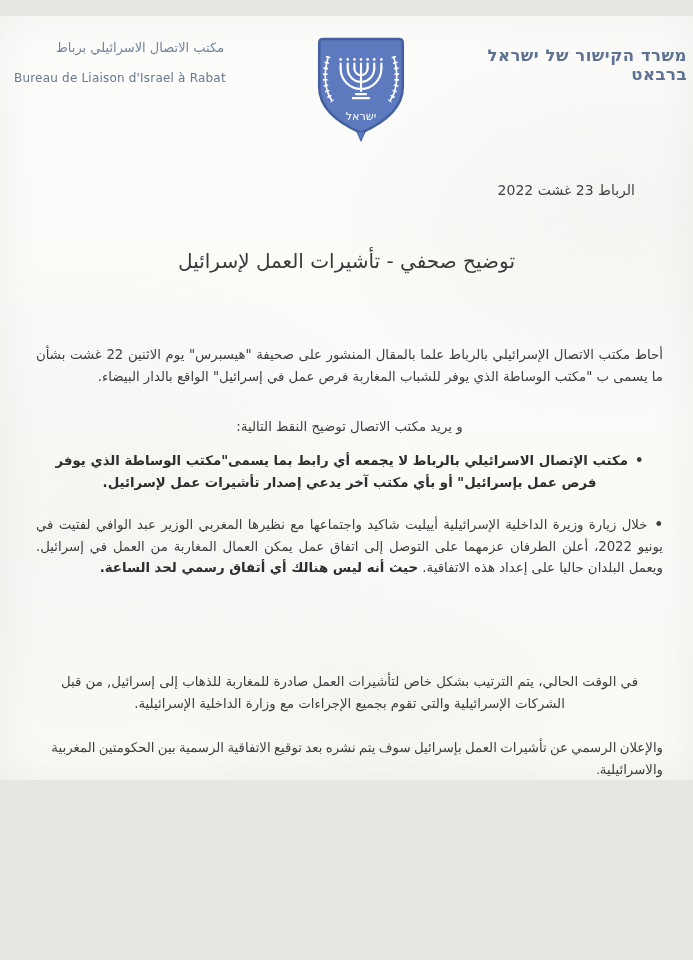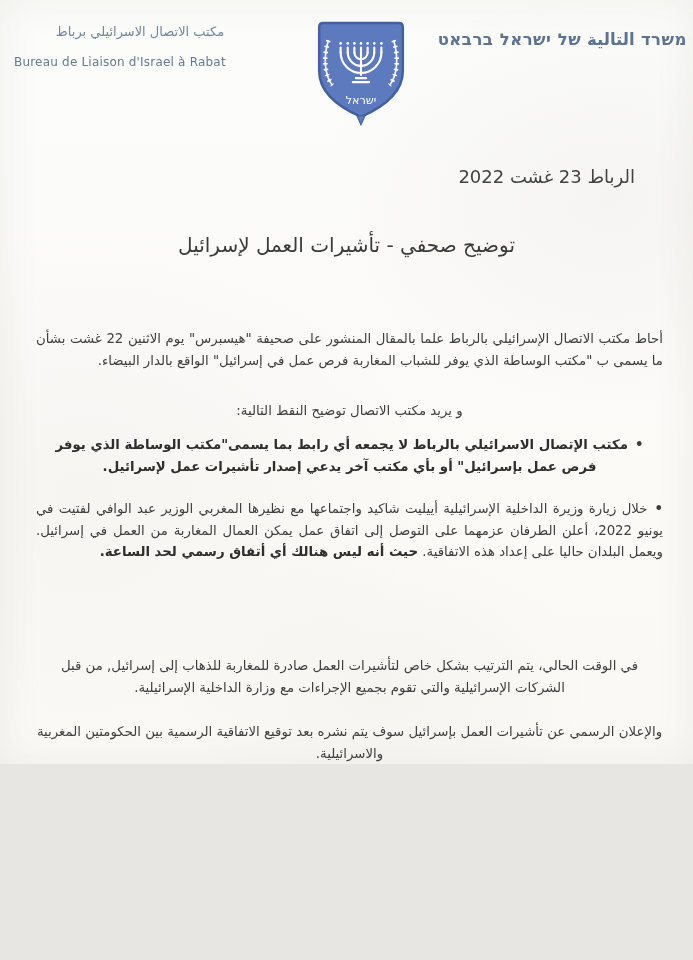--- a/index.html
+++ b/index.html
@@ -1,49 +1,49 @@
 <!DOCTYPE html>
 <html lang="ar"><head>
 <meta charset="utf-8">
 <style>
   html,body{margin:0;padding:0;background:#e8e6e2;}
   .page{
-    position:relative;width:693px;height:764px;margin:0 auto;overflow:hidden;
+    position:relative;width:693px;height:764px;margin:16px auto;overflow:hidden;
     font-family:"DejaVu Sans",sans-serif;color:#3e3e3e;
     background:
       radial-gradient(ellipse 420px 300px at 88% 26%, rgba(120,115,110,0.05), rgba(0,0,0,0) 70%),
       radial-gradient(ellipse 500px 380px at 12% 64%, rgba(120,115,110,0.04), rgba(0,0,0,0) 70%),
       radial-gradient(ellipse 300px 200px at 55% 90%, rgba(120,115,110,0.04), rgba(0,0,0,0) 70%),
       linear-gradient(#fcfcfa,#faf9f6);
     box-shadow:inset 0 0 40px rgba(90,85,80,0.08);
   }
   
   .hdr-left{position:absolute;top:24px;left:14px;width:252px;}
   .office-ar{direction:rtl;text-align:center;font-size:13px;color:#74869c;}
   .office-fr{margin-top:16px;font-size:12px;color:#66798e;letter-spacing:0.2px;}
   .emblem{position:absolute;top:20px;left:316px;}
   .hdr-right{position:absolute;top:30px;right:6px;width:250px;direction:rtl;
     font-size:16.5px;font-weight:600;color:#5e7292;letter-spacing:0.5px;}
   
-  .date-line{position:absolute;top:166px;right:58px;direction:rtl;font-size:18px;color:#424242;}
+  .date-line{position:absolute;top:166px;right:58px;direction:rtl;font-size:14px;color:#424242;}
   .doc-title{position:absolute;top:233px;left:0;width:100%;text-align:center;direction:rtl;
     font-size:20px;color:#3a3a3a;}
   
   .para{position:absolute;left:36px;right:30px;direction:rtl;font-size:13.3px;
     line-height:21.5px;color:#3e3e3e;}
   .p-intro{top:328px;text-align:justify;}
   .p-points-intro{top:400px;text-align:center;}
   .bullets{top:434px;}
   .bullet{margin-bottom:21px;}
   .bullet .marker{font-weight:bold;padding-left:7px;}
   .bullet.center{text-align:center;}
   .bullet.justify{text-align:justify;}
   .bullet b, .bullet strong{color:#2e2e2e;}
   .p-current{top:655px;text-align:center;}
-  .p-announce{top:721px;text-align:center;}
+  .p-announce{top:721px;text-align:right;font-family:Liberation Serif, serif;}
   strong{font-weight:bold;}
   
   .stamp{position:absolute;top:804px;left:294px;}
 </style>
 </head>
 <body>
 
 <div class="page">
 
   <div class="hdr-left">
@@ -73,21 +73,21 @@
     </g>
     <g fill="none" stroke="#ffffff">
       <path d="M12,20 C7,36 8,54 16,64" stroke-width="1.6"></path>
       <path d="M12,20 C7,36 8,54 16,64" stroke-width="4.5" stroke-dasharray="1.6 4"></path>
       <path d="M76,20 C81,36 80,54 72,64" stroke-width="1.6"></path>
       <path d="M76,20 C81,36 80,54 72,64" stroke-width="4.5" stroke-dasharray="1.6 4"></path>
     </g>
     <text x="44" y="82" text-anchor="middle" font-size="11" fill="#ffffff" font-family="DejaVu Sans, sans-serif">ישראל</text>
   </svg>
 
-  <div class="hdr-right">משרד التالية של ישראל ברבאט</div>
+  <div class="hdr-right">משרד הקישור של ישראל ברבאט</div>
 
   <div class="date-line">الرباط 23 غشت 2022</div>
 
   <div class="doc-title">توضيح صحفي - تأشيرات العمل لإسرائيل</div>
 
   <div class="para p-intro">أحاط مكتب الاتصال الإسرائيلي  بالرباط علما بالمقال المنشور على صحيفة "هيسبرس" يوم الاثنين 22 غشت بشأن  ما يسمى ب "مكتب الوساطة الذي يوفر للشباب المغاربة فرص عمل في إسرائيل"  الواقع بالدار البيضاء.</div>
 
   <div class="para p-points-intro">و يريد مكتب الاتصال توضيح النقط التالية:</div>
 
   <div class="para bullets">

